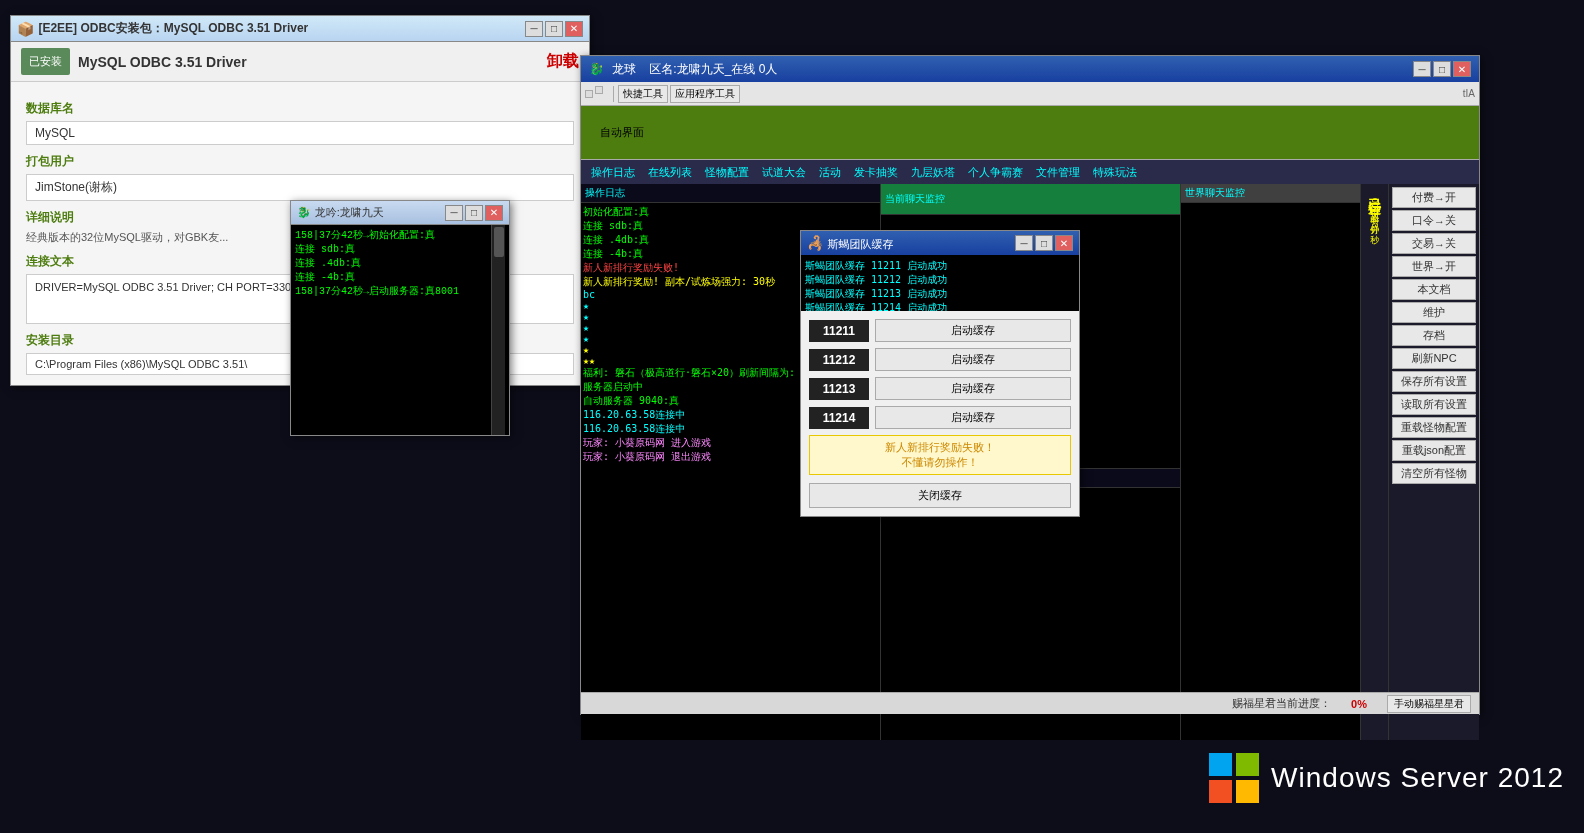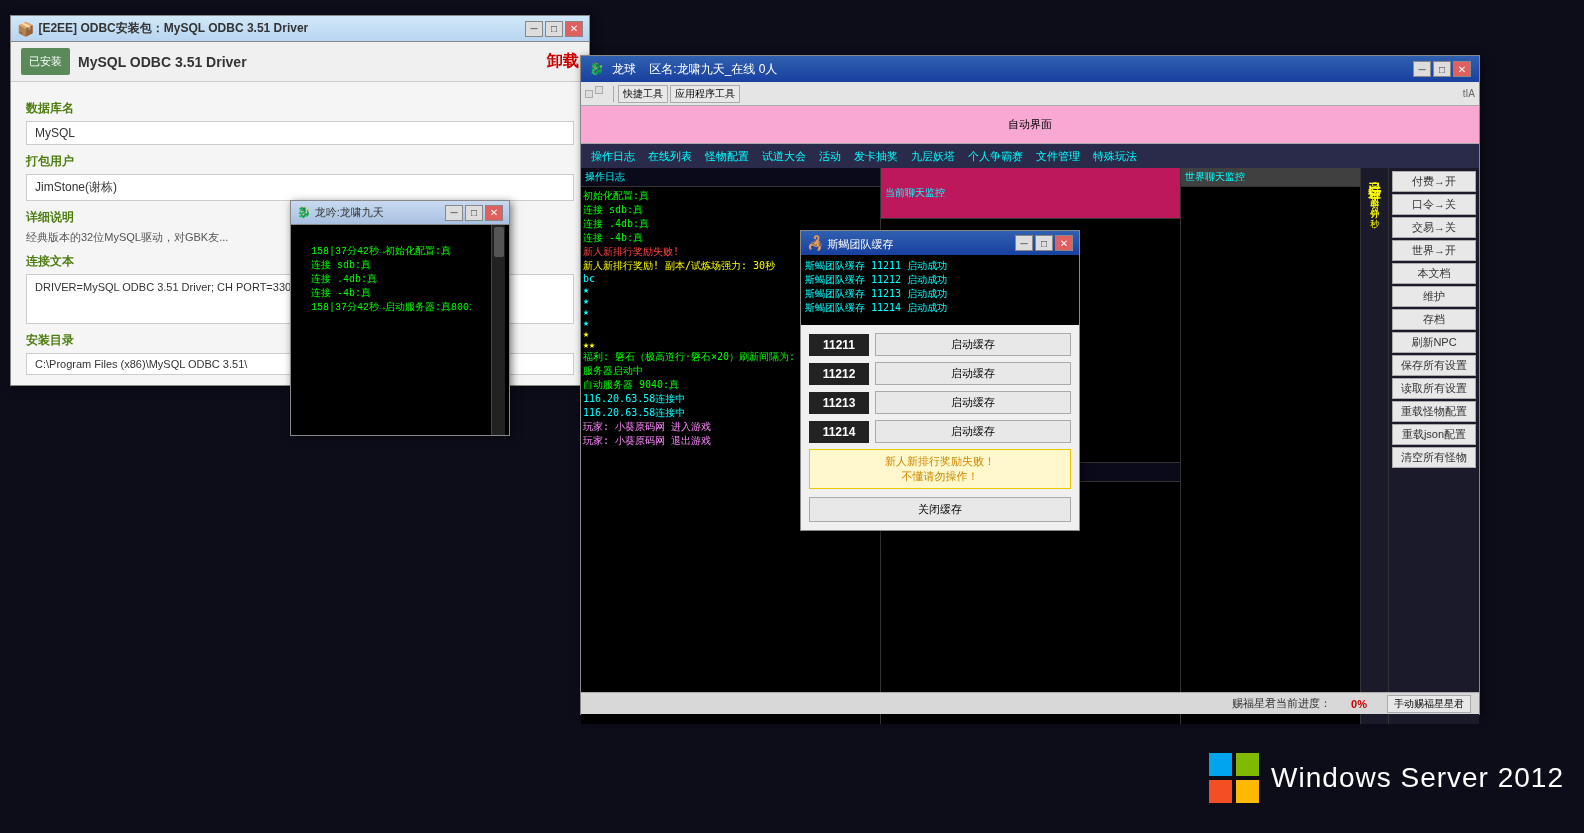--- a/index.html
+++ b/index.html
@@ -179,21 +179,21 @@
     }
     .dragon-title-text {
       font-size: 11px;
       color: #333;
       display: flex;
       align-items: center;
       gap: 4px;
     }
     .dragon-content {
       background: #000;
-      padding: 20px;
+      padding: 4px;
       height: 210px;
       overflow: hidden;
       font-size: 10px;
       color: #00ff00;
       font-family: 'Courier New', monospace;
     }
     .dragon-content .log-line {
       line-height: 1.4;
       white-space: nowrap;
       overflow: hidden;
@@ -425,21 +425,21 @@
         <div style="width:8px; height:8px; background:#ddd; border:1px solid #aaa; margin-top:4px;"></div>
         <div style="width:8px; height:8px; background:#ddd; border:1px solid #aaa;"></div>
       </div>
       <div style="width:1px; background:#aaa; height:16px; margin:0 2px;"></div>
       <button class="game-toolbar-btn">快捷工具</button>
       <button class="game-toolbar-btn">应用程序工具</button>
       <div style="flex:1;"></div>
       <span style="font-size:10px; color:#666;">tIA</span>
     </div>
 
-    <div style="background:#f9a8d4; text-align:center; padding:11px; font-size:11px; border-bottom:1px solid #aaa;">
+    <div style="background:#4d7c0f; text-align:left; padding:19px; font-size:11px; border-bottom:1px solid #aaa;">
       <span>自动界面</span>
     </div>
 
     <div class="game-nav-bar">
       <span class="game-nav-item">操作日志</span>
       <span class="game-nav-item">在线列表</span>
       <span class="game-nav-item">怪物配置</span>
       <span class="game-nav-item">试道大会</span>
       <span class="game-nav-item">活动</span>
       <span class="game-nav-item">发卡抽奖</span>
@@ -471,21 +471,21 @@
           <div style="color:#00ff00;">服务器启动中</div>
           <div style="color:#00ff00;">自动服务器 9040:真</div>
           <div style="color:#00ffff;">116.20.63.58连接中</div>
           <div style="color:#00ffff;">116.20.63.58连接中</div>
           <div style="color:#ff88ff;">玩家: 小葵原码网 进入游戏</div>
           <div style="color:#ff88ff;">玩家: 小葵原码网 退出游戏</div>
         </div>
       </div>
 
       <div style="flex:1; display:flex; flex-direction:column; background:#000; border-right:1px solid #333;">
-        <div style="color:#00ffff; font-size:10px; padding:18px 4px; background:#be185d; border-bottom:1px solid #333;">当前聊天监控</div>
+        <div style="color:#00ffff; font-size:10px; padding:8px 4px; background:#15803d; border-bottom:1px solid #333;">当前聊天监控</div>
         <div style="flex:1; background:#000;"></div>
         <div style="color:#00ffff; font-size:10px; padding:2px 4px; background:#0a0a1a; border-bottom:1px solid #333; border-top:1px solid #333;">队伍聊天监控</div>
         <div style="flex:1; background:#000;"></div>
       </div>
 
       <div style="width:180px; background:#000; border-right:1px solid #333; display:flex; flex-direction:column;">
         <div style="color:#00ffff; font-size:10px; padding:2px 4px; background:#404040; border-bottom:1px solid #333;">世界聊天监控</div>
         <div style="flex:1; background:#000;"></div>
       </div>
 
@@ -527,21 +527,21 @@
         <span style="font-size:14px;">🦂</span>
         <span>斯蝎团队缓存</span>
       </span>
       <div class="window-controls">
         <div class="win-btn minimize">─</div>
         <div class="win-btn maximize">□</div>
         <div class="win-btn close">✕</div>
       </div>
     </div>
 
-    <div style="background:#000; height:70px; overflow:hidden; padding:4px; font-size:10px; font-family:monospace;">
+    <div style="background:#000; height:56px; overflow:hidden; padding:4px; font-size:10px; font-family:monospace;">
       <div style="color:#00ffff;">斯蝎团队缓存 11211 启动成功</div>
       <div style="color:#00ffff;">斯蝎团队缓存 11212 启动成功</div>
       <div style="color:#00ffff;">斯蝎团队缓存 11213 启动成功</div>
       <div style="color:#00ffff;">斯蝎团队缓存 11214 启动成功</div>
     </div>
     <div class="dialog-content">
       
       <div class="dialog-row">
         <div class="cache-id-box">11211</div>
         <button class="cache-start-btn">启动缓存</button>

